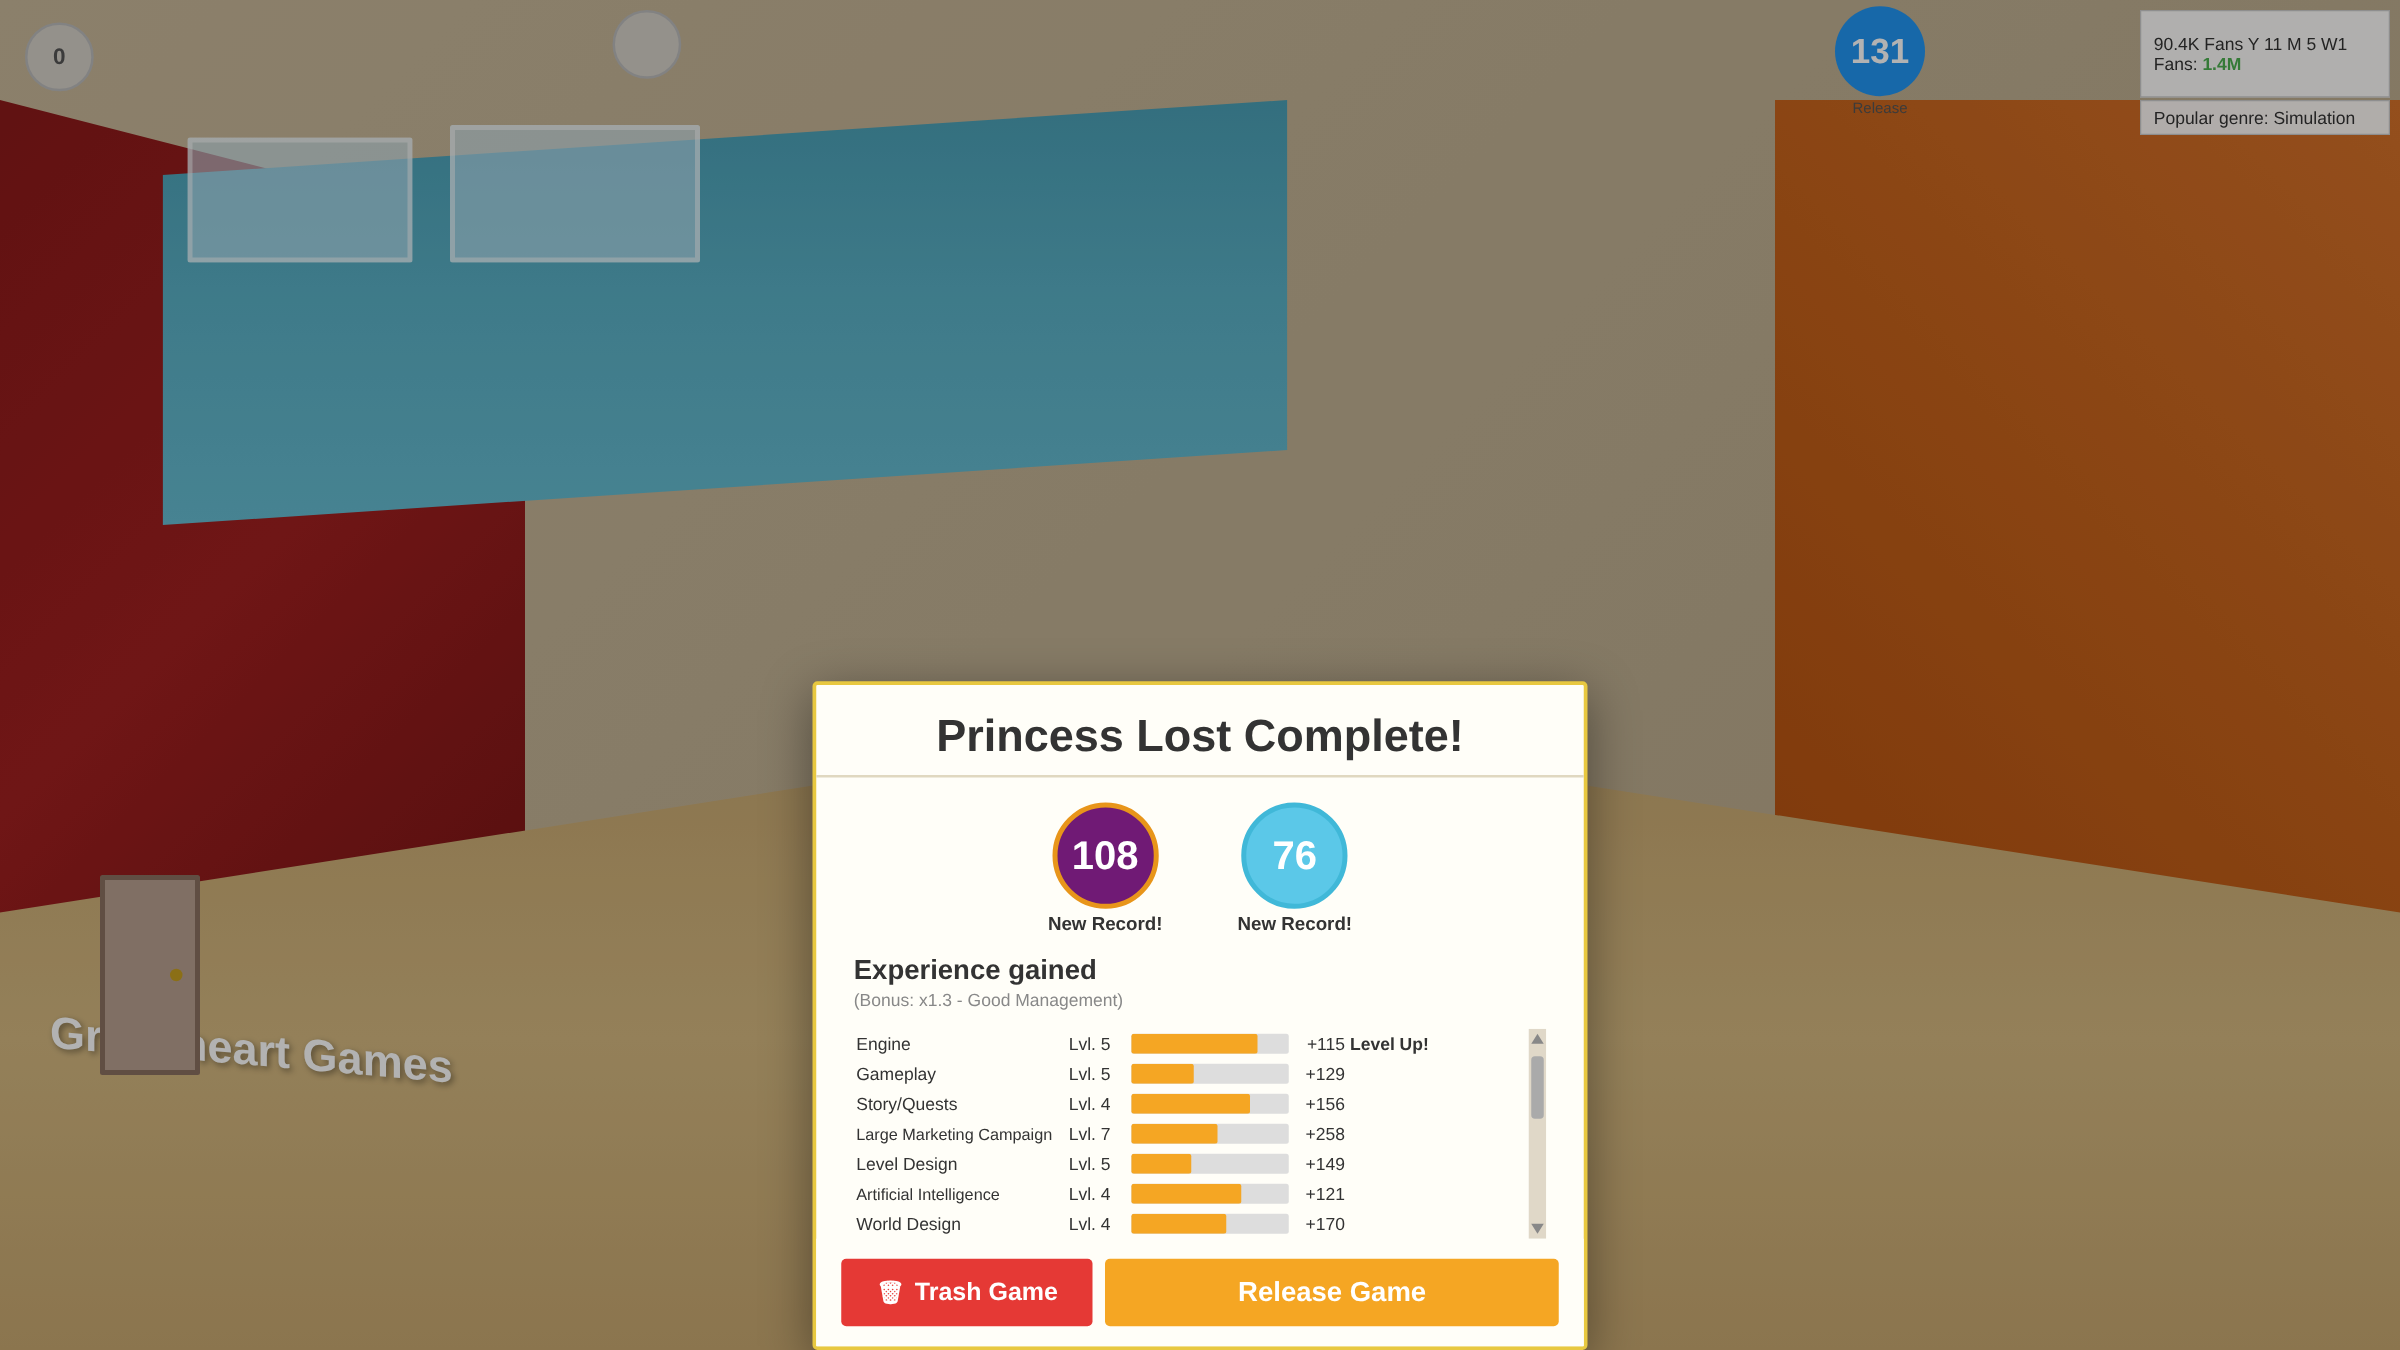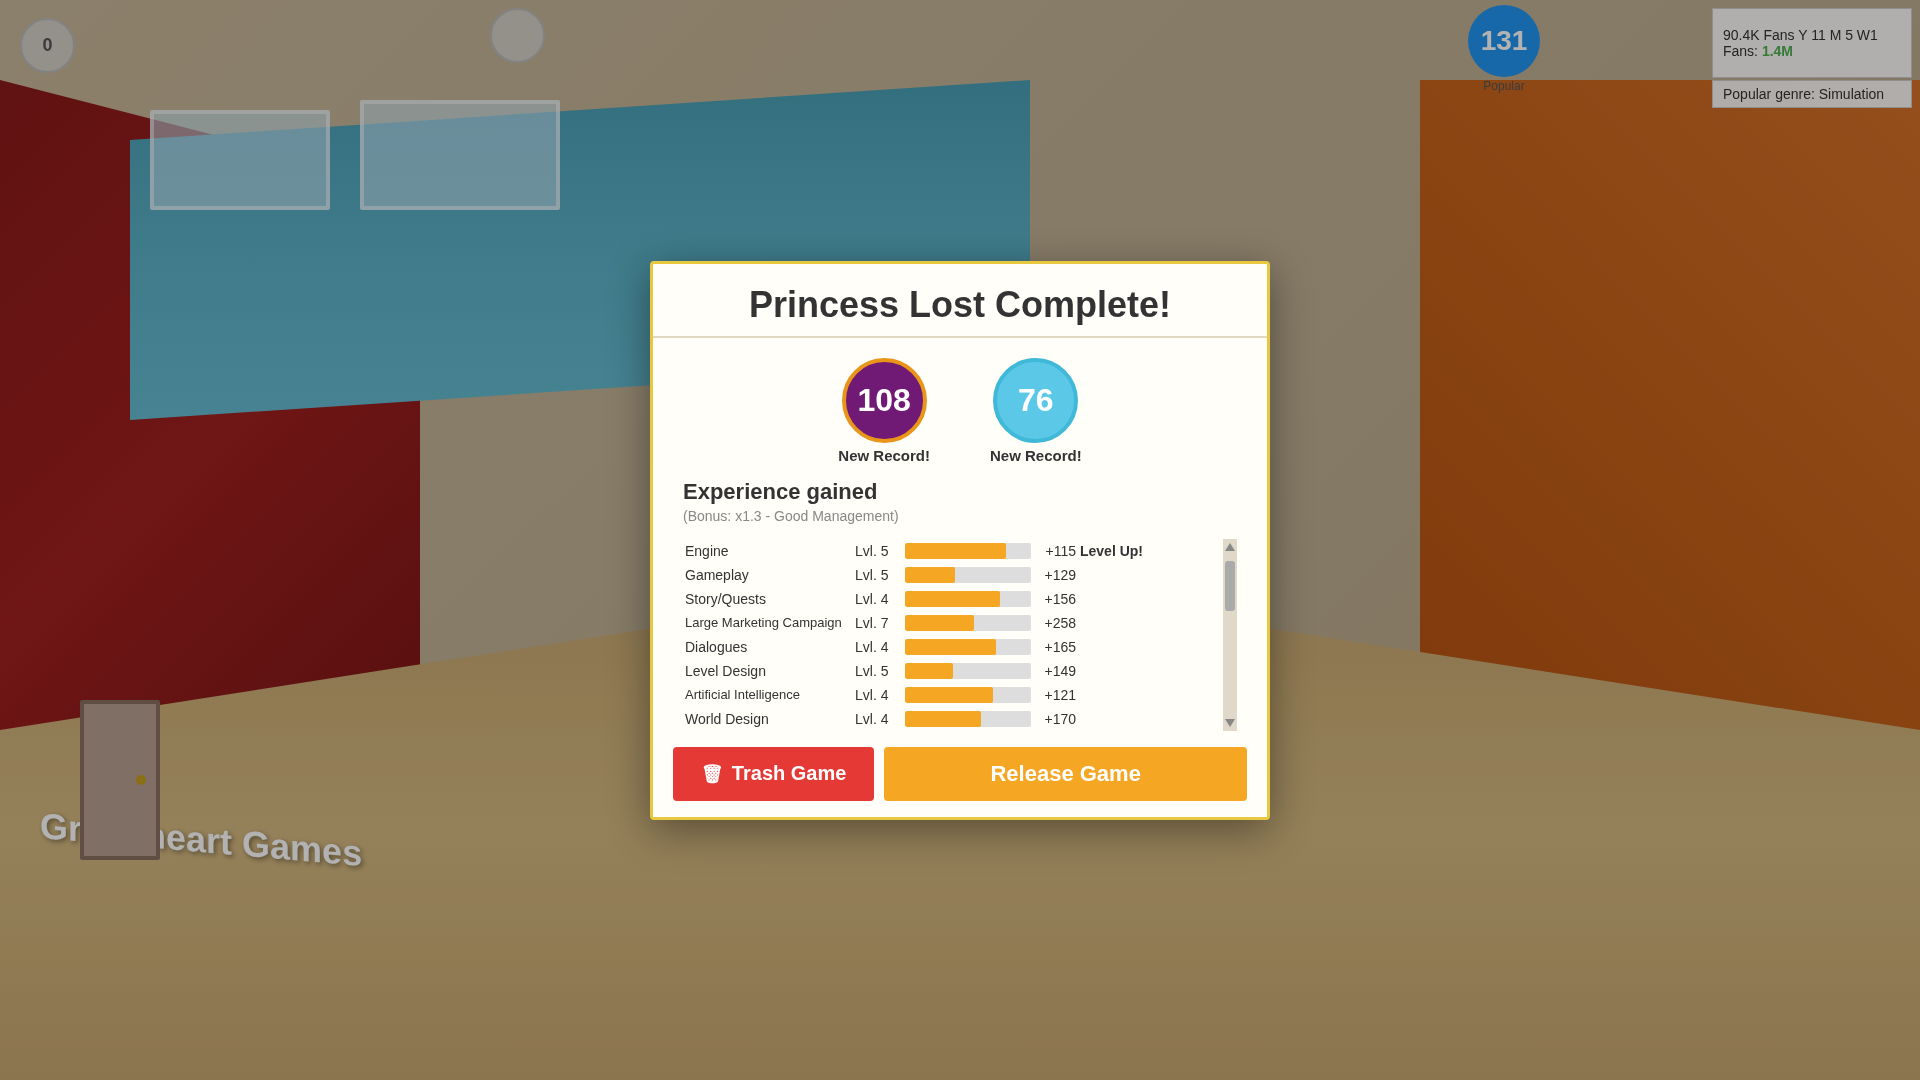--- a/index.html
+++ b/index.html
@@ -103,21 +103,21 @@
       border: 2px solid #bbb;
     }
 
     
     .modal-overlay {
       position: absolute;
       inset: 0;
       background: rgba(0,0,0,0.3);
       z-index: 100;
       display: flex;
-      align-items: center;
+      align-items: flex-end;
       justify-content: center;
     }
 
     
     .modal {
       background: #fffef8;
       border: 3px solid #e8c840;
       border-radius: 4px;
       width: 620px;
       min-height: 500px;
@@ -365,21 +365,21 @@
 
   <div style="position:absolute; left:490px; top:8px;">
     <div style="width:55px;height:55px;border-radius:50%;background:#d4d0c8;border:2px solid #bbb;display:flex;align-items:center;justify-content:center;font-size:14px;color:#666;"></div>
   </div>
 
   <div style="position:absolute; right:380px; top:5px; display:flex; flex-direction:column; align-items:center;">
     <div style="width:72px;height:72px;border-radius:50%;background:#2196F3;display:flex;align-items:center;justify-content:center;font-size:28px;font-weight:bold;color:white;">
       <span>131</span>
     </div>
     <div style="font-size:12px;color:#555;margin-top:2px;">
-      <span>Popular</span>
+      <span>Release</span>
     </div>
   </div>
 </div>
 
 <div style="position:absolute;top:8px;right:8px;z-index:10;">
   <div style="background:rgba(255,255,255,0.95);border:1px solid #ccc;padding:18px 10px;min-width:200px;">
     <div style="font-size:14px;color:#333;">90.4K Fans Y 11 M 5 W1</div>
     <div style="font-size:14px;color:#333;">
       <span>Fans:</span>
       <span style="color:#4caf50;font-weight:bold;">1.4M</span>
@@ -459,31 +459,20 @@
                 <td class="exp-level">Lvl. 7</td>
                 <td class="exp-bar-cell">
                   <div class="exp-bar-bg">
                     <div class="exp-bar-fill-orange" style="width: 55%;"></div>
                   </div>
                 </td>
                 <td class="exp-plus">+258</td>
                 <td></td>
               </tr>
               <tr>
-                <td class="exp-name" style="vertical-align: middle;">Dialogues</td>
-                <td class="exp-level">Lvl. 4</td>
-                <td class="exp-bar-cell">
-                  <div class="exp-bar-bg">
-                    <div class="exp-bar-fill-orange" style="width: 72%;"></div>
-                  </div>
-                </td>
-                <td class="exp-plus">+165</td>
-                <td></td>
-              </tr>
-              <tr>
                 <td class="exp-name" style="vertical-align: middle;">Level Design</td>
                 <td class="exp-level">Lvl. 5</td>
                 <td class="exp-bar-cell">
                   <div class="exp-bar-bg">
                     <div class="exp-bar-fill-orange" style="width: 38%;"></div>
                   </div>
                 </td>
                 <td class="exp-plus">+149</td>
                 <td></td>
               </tr>

